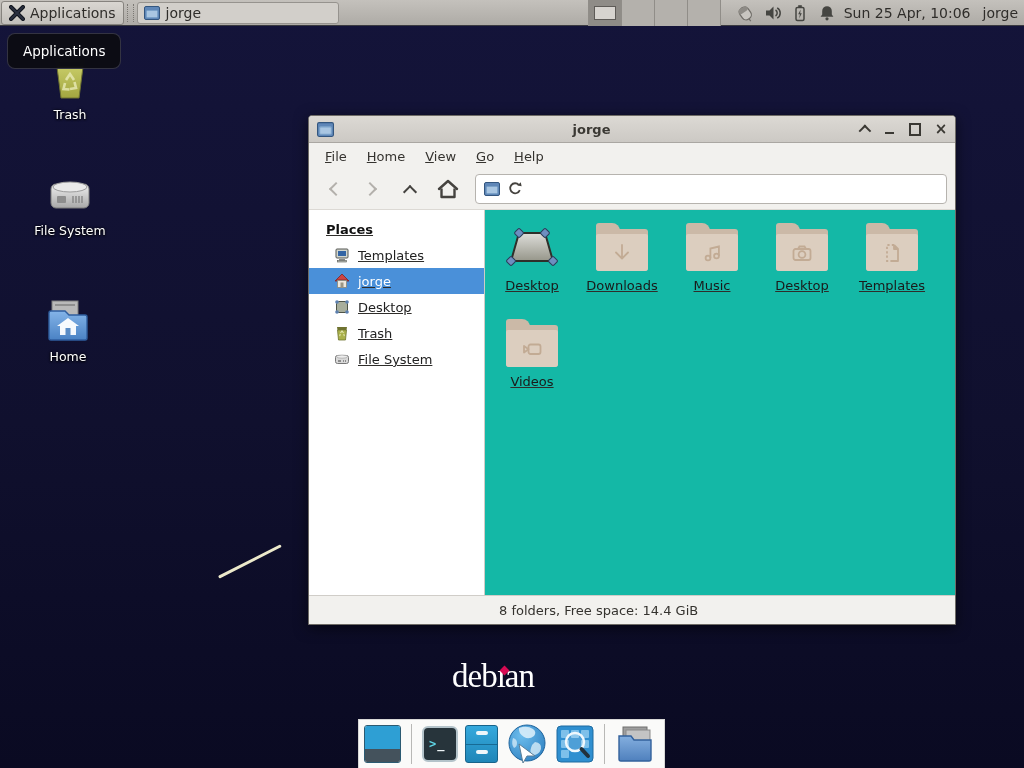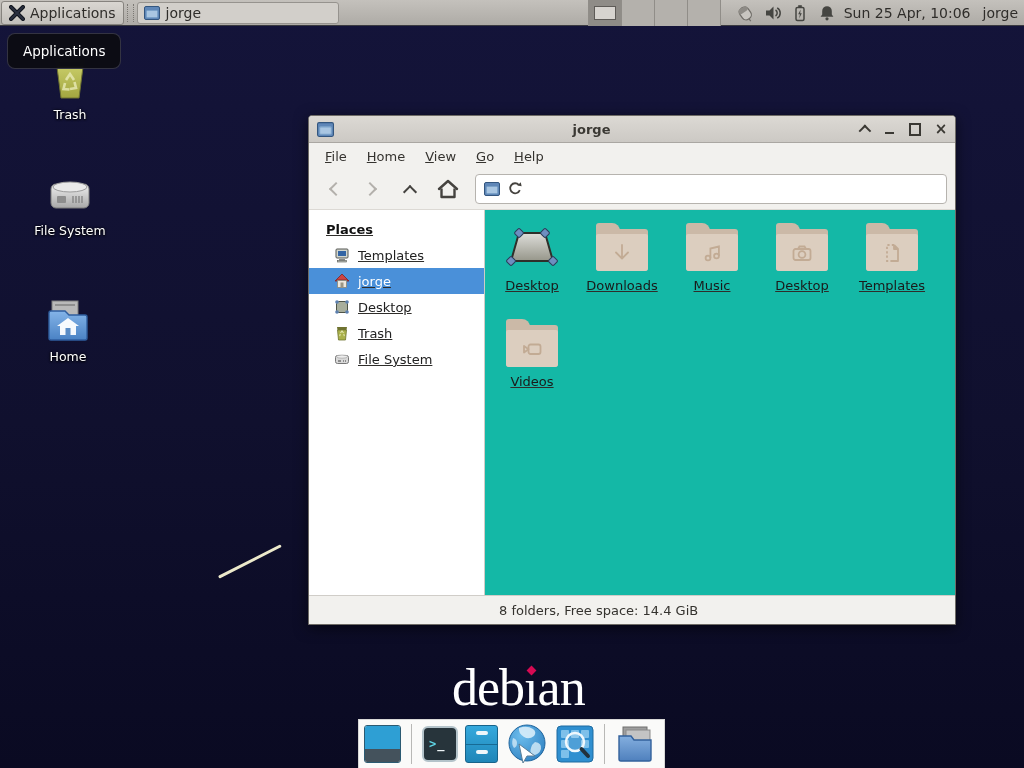--- a/index.html
+++ b/index.html
@@ -119,21 +119,21 @@
 
   .statusbar {
     height:29px; background:#f2f1ee; border-top:1px solid #d0cdc8;
     display:flex; align-items:center; padding-left:190px; font-size:13px; color:#35332f; flex:0 0 auto;
   }
 
   
   .debian {
     position:absolute; left:452px; top:658px; color:#fff;
     font-family:"Liberation Serif","DejaVu Serif",serif;
-    font-size:52px; letter-spacing:-1px; display:flex;
+    font-size:33px; letter-spacing:-1px; display:flex;
   }
   .i-wrap { position:relative; }
   .dia { position:absolute; left:4px; top:9px; width:7px; height:7px; transform:rotate(45deg); }
 
   
   .dock {
     position:absolute; left:358px; top:719px; width:307px; height:49px;
     background:#fafaf9; border:1px solid #d8d8d6; border-bottom:none;
     display:flex; align-items:center; padding:0 5px; gap:7px;
   }

